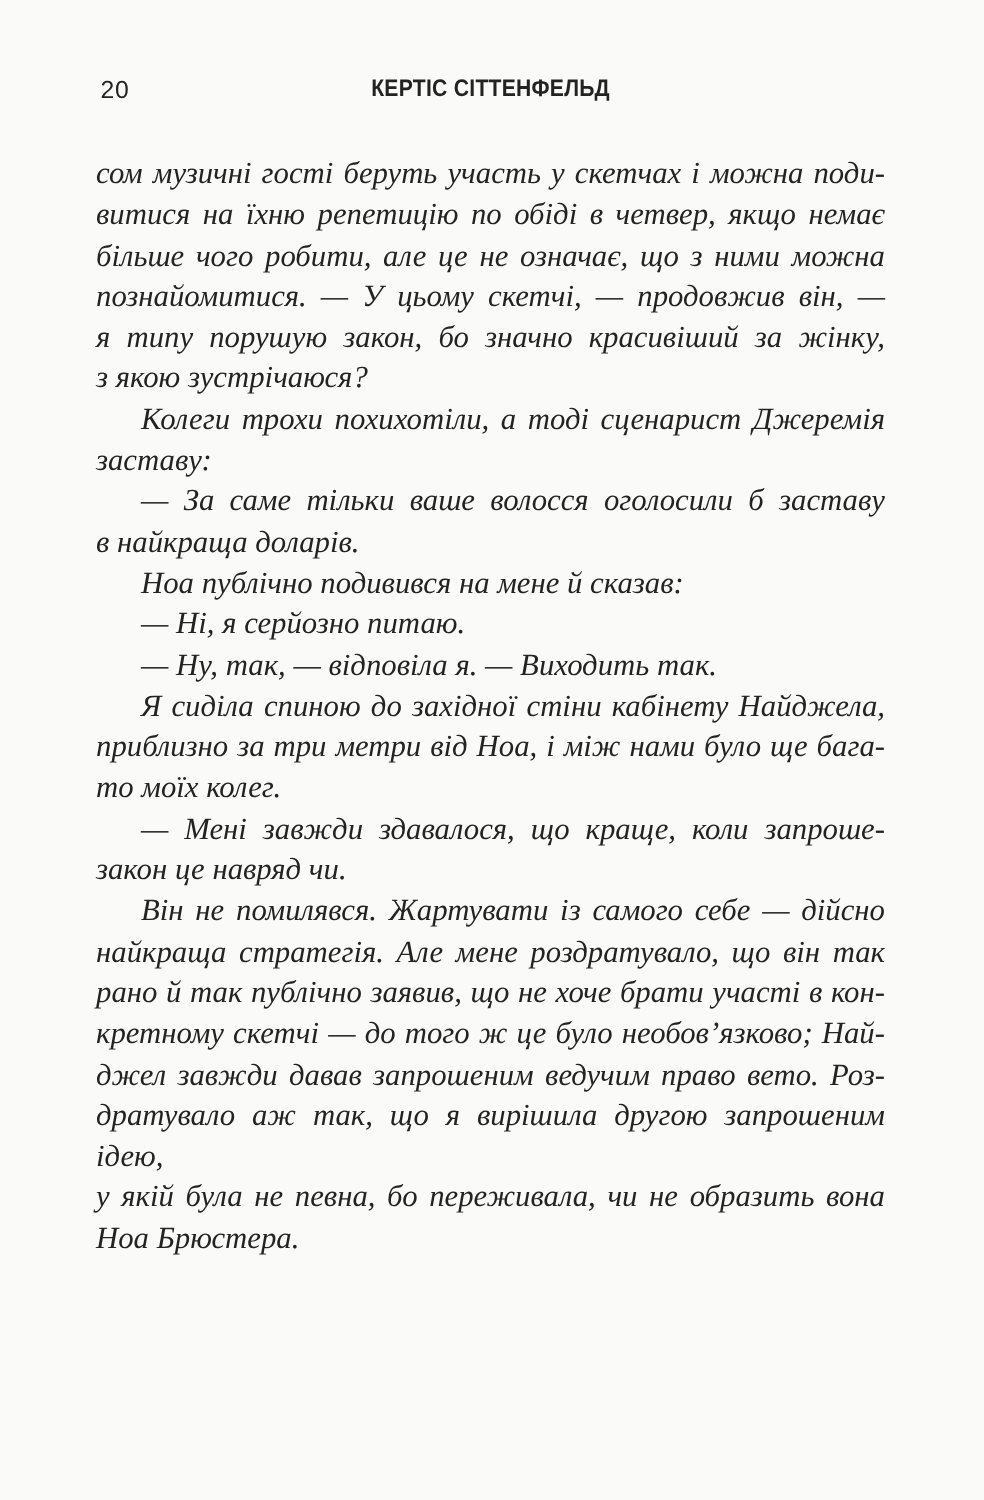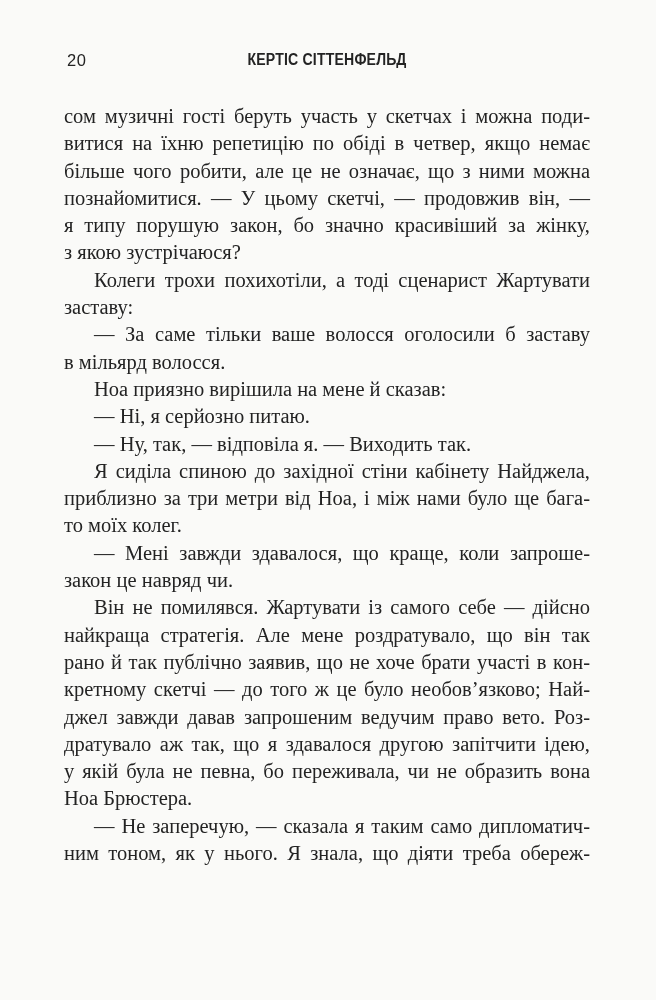--- a/index.html
+++ b/index.html
@@ -36,20 +36,21 @@
     transform-origin: 50% 50%;
     white-space: nowrap;
   }
   .text-block {
     position: absolute;
     left: 64px; right: 66px; top: 103px;
     font-family: "Liberation Serif", serif;
     font-size: 20.5px;
     line-height: 27.3px;
     color: var(--ink, #232323);
+    font-style: italic;
   }
   .para { margin: 0; padding: 0; }
   .line {
     text-align: justify;
     text-align-last: justify;
   }
   .line.final { text-align-last: left; }
   .para.indent .line:first-child { text-indent: 30px; }
 </style>
 </head>
@@ -63,29 +64,29 @@
   <div class="text-block">
       <div class="para">
         <div class="line">сом музичні гості беруть участь у скетчах і можна поди-</div>
         <div class="line">витися на їхню репетицію по обіді в четвер, якщо немає</div>
         <div class="line">більше чого робити, але це не означає, що з ними можна</div>
         <div class="line">познайомитися. — У цьому скетчі, — продовжив він, —</div>
         <div class="line">я типу порушую закон, бо значно красивіший за жінку,</div>
         <div class="line final">з якою зустрічаюся?</div>
       </div>
       <div class="para indent">
-        <div class="line">Колеги трохи похихотіли, а тоді сценарист Жартувати</div>
+        <div class="line">Колеги трохи похихотіли, а тоді сценарист Джеремія</div>
         <div class="line final">заставу:</div>
       </div>
       <div class="para indent">
         <div class="line">— За саме тільки ваше волосся оголосили б заставу</div>
-        <div class="line final">в мільярд волосся.</div>
+        <div class="line final">в найкраща доларів.</div>
       </div>
       <div class="para indent">
-        <div class="line final">Ноа приязно вирішила на мене й сказав:</div>
+        <div class="line final">Ноа публічно подивився на мене й сказав:</div>
       </div>
       <div class="para indent">
         <div class="line final">— Ні, я серйозно питаю.</div>
       </div>
       <div class="para indent">
         <div class="line final">— Ну, так, — відповіла я. — Виходить так.</div>
       </div>
       <div class="para indent">
         <div class="line">Я сиділа спиною до західної стіни кабінету Найджела,</div>
         <div class="line">приблизно за три метри від Ноа, і між нами було ще бага-</div>
@@ -94,22 +95,18 @@
       <div class="para indent">
         <div class="line">— Мені завжди здавалося, що краще, коли запроше-</div>
         <div class="line final">закон це навряд чи.</div>
       </div>
       <div class="para indent">
         <div class="line">Він не помилявся. Жартувати із самого себе — дійсно</div>
         <div class="line">найкраща стратегія. Але мене роздратувало, що він так</div>
         <div class="line">рано й так публічно заявив, що не хоче брати участі в кон-</div>
         <div class="line">кретному скетчі — до того ж це було необов’язково; Най-</div>
         <div class="line">джел завжди давав запрошеним ведучим право вето. Роз-</div>
-        <div class="line">дратувало аж так, що я здавалося другою запітчити ідею,</div>
+        <div class="line">дратувало аж так, що я вирішила другою запрошеним ідею,</div>
         <div class="line">у якій була не певна, бо переживала, чи не образить вона</div>
         <div class="line final">Ноа Брюстера.</div>
-      </div>
-      <div class="para indent">
-        <div class="line">— Не заперечую, — сказала я таким само дипломатич-</div>
-        <div class="line">ним тоном, як у нього. Я знала, що діяти треба обереж-</div>
       </div>
     </div>
 </div>
 
 </body></html>

